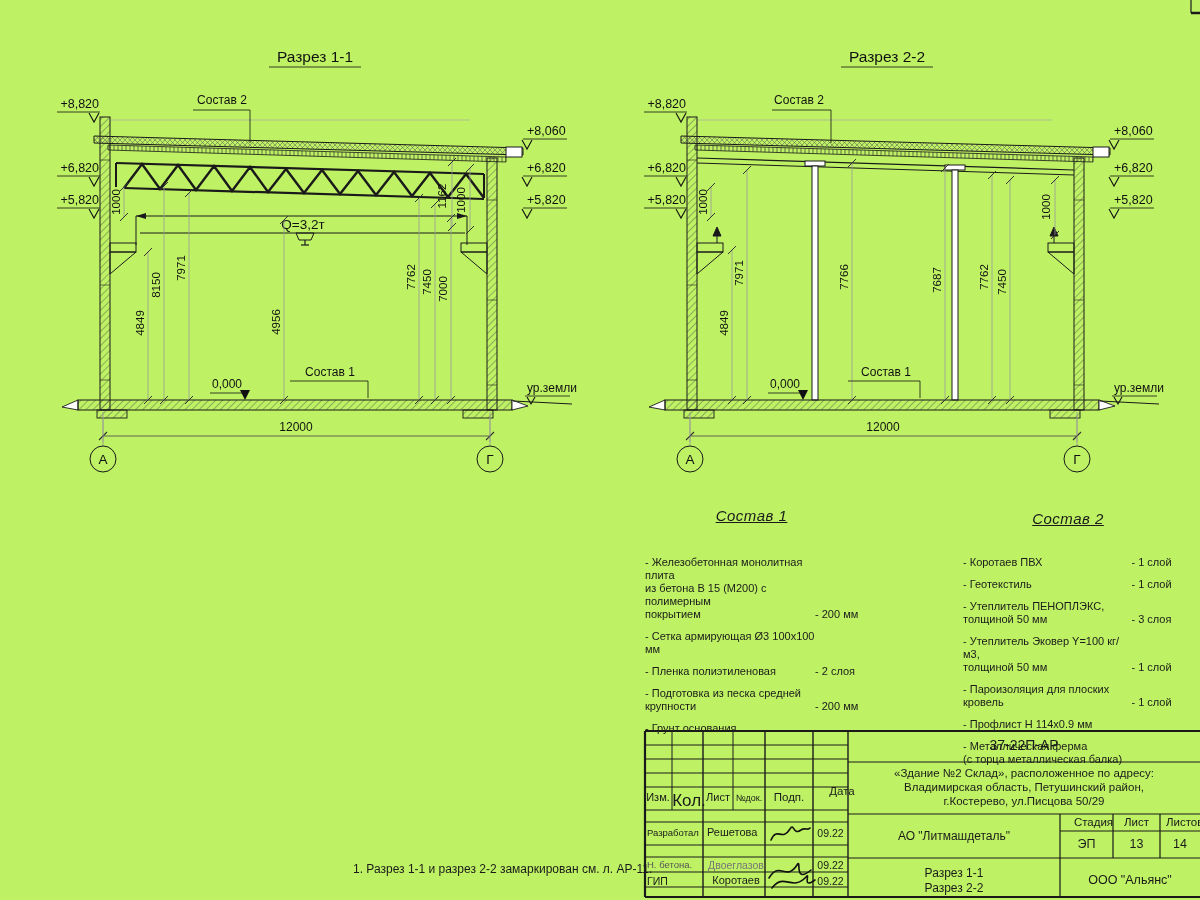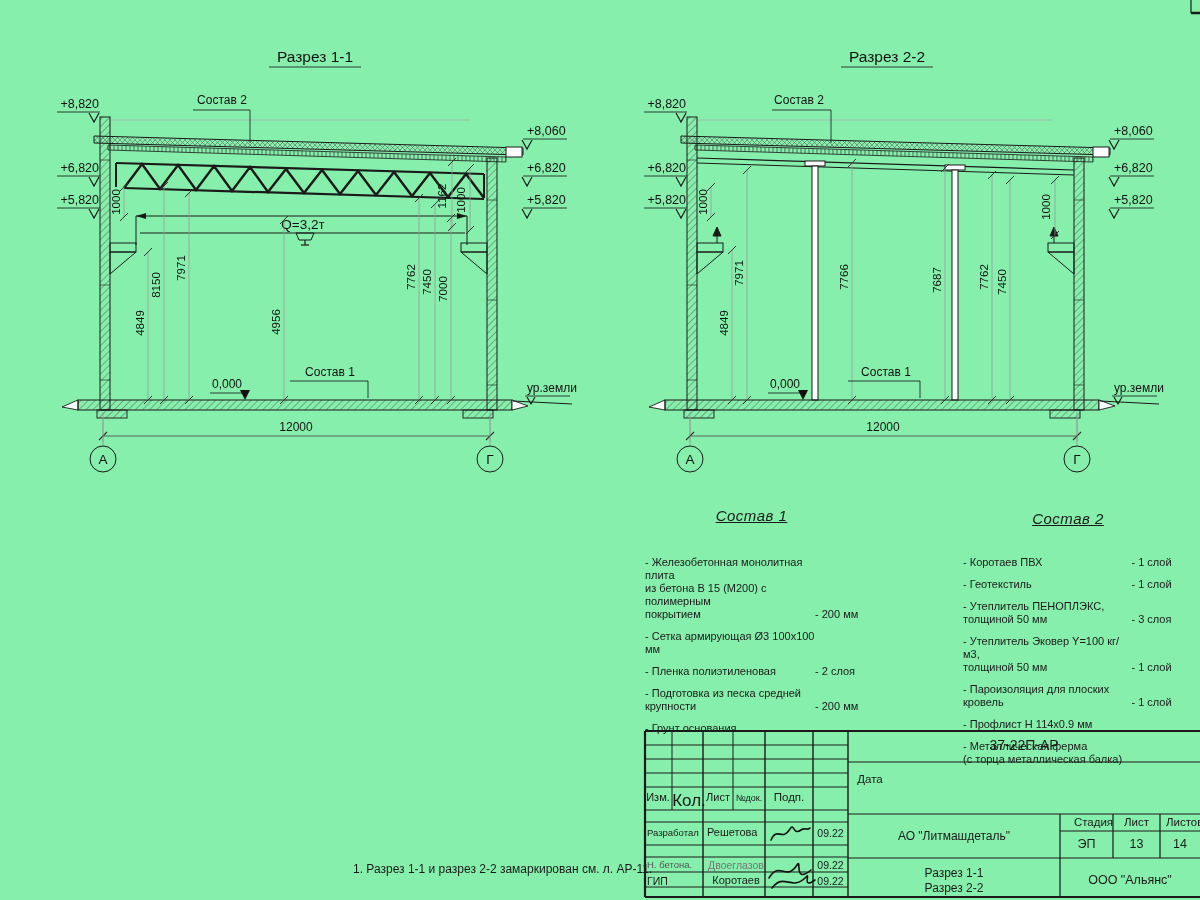--- a/index.html
+++ b/index.html
@@ -1,16 +1,16 @@
 <!DOCTYPE html>
 <html><head>
 <meta charset="utf-8">
 <style>
   html,body{margin:0;padding:0;background:#e8e8e8;}
-  #page{position:relative;width:1200px;height:900px;background:#86efac;overflow:hidden;
+  #page{position:relative;width:1200px;height:900px;background:#bef264;overflow:hidden;
         font-family:"Liberation Sans",sans-serif;color:#111;text-decoration:underline;}
   svg{position:absolute;overflow:visible;}
   svg text{font-family:"Liberation Sans",sans-serif;fill:#111;}
   .list{position:absolute;font-size:11px;line-height:13px;color:#1a1a1a;}
   .list-title{font-style:italic;font-size:15px;text-decoration:underline;text-align:center;
               letter-spacing:.5px;margin-bottom:0;}
   .list-items{position:absolute;left:2px;width:100%;}
   .list-row{display:flex;align-items:flex-end;margin-bottom:9px;}
   .list-name{white-space:pre-line;width:170px;}
   .list-qty{width:46px;white-space:nowrap;}
@@ -403,36 +403,39 @@
     </g>
 
     <g stroke="#111" fill="none" stroke-width="1.6" stroke-linecap="round">
       <path d="M128,110 C134,96 139,112 147,99 C151,92 150,106 158,100 C162,97 165,101 167,98"></path>
       <path d="M126,148 C137,130 143,152 154,135 C159,127 150,155 168,140"></path>
       <path d="M129,158 C141,142 149,162 163,147 C168,141 158,160 172,150"></path>
     </g>
   </svg>
 
   <div class="cell" style="left:205px;top:7px;width:352px;font-size:14px;">37-22П-АР</div>
+  <div class="cell" style="left:215px;top:36px;width:332px;font-size:11.5px;line-height:14px;">«Здание №2 Склад», расположенное по адресу:
+Владимирская область, Петушинский район,
+г.Костерево, ул.Писцова 50/29</div>
   <div class="cell" style="left:205px;top:99px;width:212px;font-size:12px;">АО "Литмашдеталь"</div>
   <div class="cell" style="left:417px;top:86px;width:67px;font-size:11.5px;">Стадия</div>
   <div class="cell" style="left:470px;top:86px;width:47px;font-size:11.5px;">Лист</div>
   <div class="cell" style="left:517px;top:86px;width:50px;font-size:11.5px;text-align:left;padding-left:6px;">Листов</div>
   <div class="cell" style="left:417px;top:107px;width:53px;font-size:12.5px;">ЭП</div>
   <div class="cell" style="left:470px;top:107px;width:47px;font-size:12.5px;">13</div>
   <div class="cell" style="left:517px;top:107px;width:40px;font-size:12.5px;">14</div>
   <div class="cell" style="left:205px;top:136px;width:212px;font-size:12px;line-height:15px;">Разрез 1-1
 Разрез 2-2</div>
   <div class="cell" style="left:417px;top:143px;width:140px;font-size:12.5px;">ООО "Альянс"</div>
   <div class="cell" style="left:1px;top:61px;width:28px;font-size:11px;">Изм.</div>
   <div class="cell" style="left:29px;top:61px;width:34px;font-size:17px;">Кол.</div>
   <div class="cell" style="left:60px;top:61px;width:30px;font-size:11px;">Лист</div>
   <div class="cell" style="left:90px;top:63px;width:32px;font-size:9px;">№док.</div>
   <div class="cell" style="left:122px;top:61px;width:48px;font-size:11.5px;">Подп.</div>
-  <div class="cell" style="left:170px;top:43px;width:58px;font-size:11.5px;margin-left:28px;">Дата</div>
+  <div class="cell" style="left:170px;top:55px;width:58px;font-size:11.5px;">Дата</div>
   <div class="cell" style="left:4px;top:97px;width:56px;font-size:9.5px;text-align:left;">Разработал</div>
   <div class="cell" style="left:64px;top:96px;width:58px;font-size:11px;text-align:left;">Решетова</div>
   <div class="cell" style="left:170px;top:97px;width:35px;font-size:10.5px;">09.22</div>
   <div class="cell" style="left:4px;top:129px;width:56px;font-size:9.5px;text-align:left;color:#555;">Н. бетона.</div>
   <div class="cell" style="left:64px;top:129px;width:58px;font-size:10.5px;text-align:center;color:#777;">Двоеглазов</div>
   <div class="cell" style="left:170px;top:129px;width:35px;font-size:10.5px;">09.22</div>
   <div class="cell" style="left:4px;top:145px;width:56px;font-size:10.5px;text-align:left;">ГИП</div>
   <div class="cell" style="left:64px;top:144px;width:58px;font-size:11px;text-align:center;">Коротаев</div>
   <div class="cell" style="left:170px;top:145px;width:35px;font-size:10.5px;">09.22</div>
 </div>

